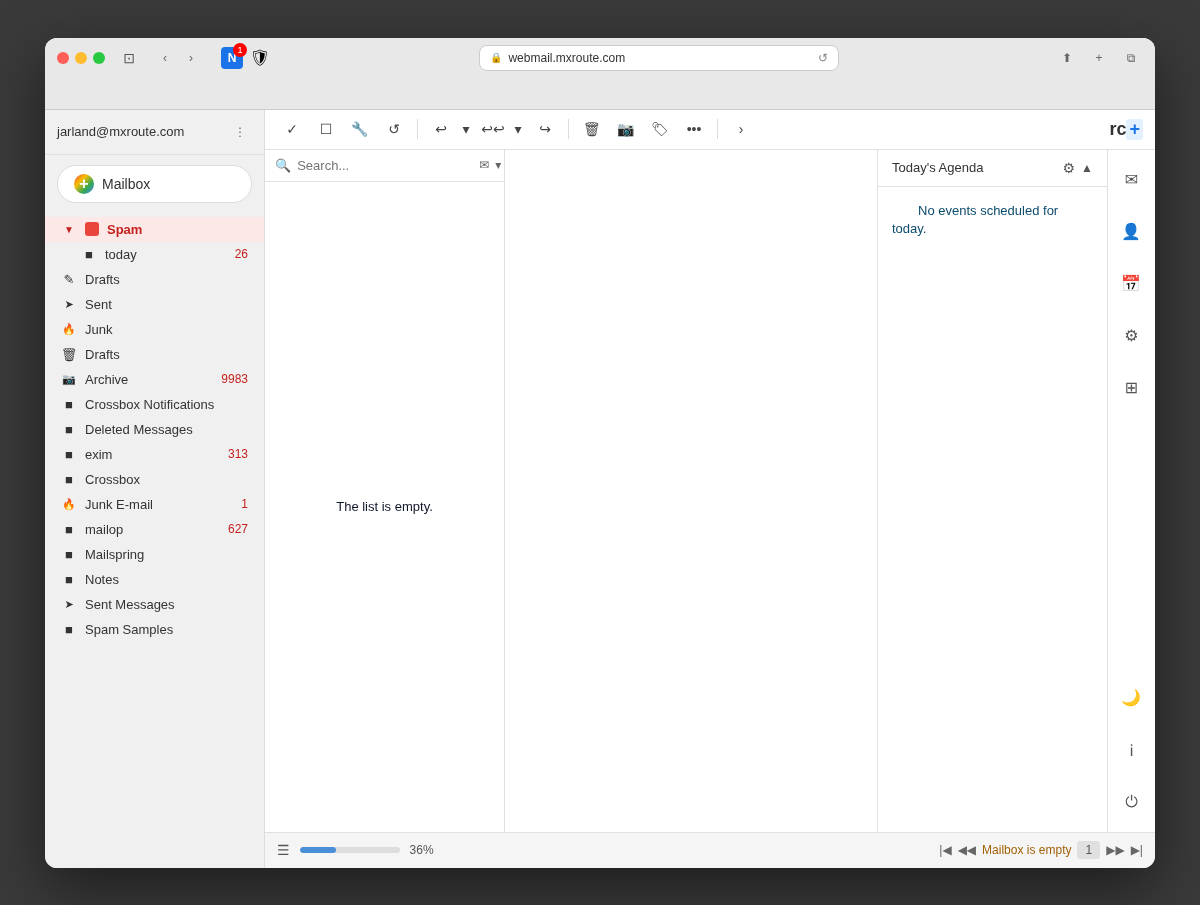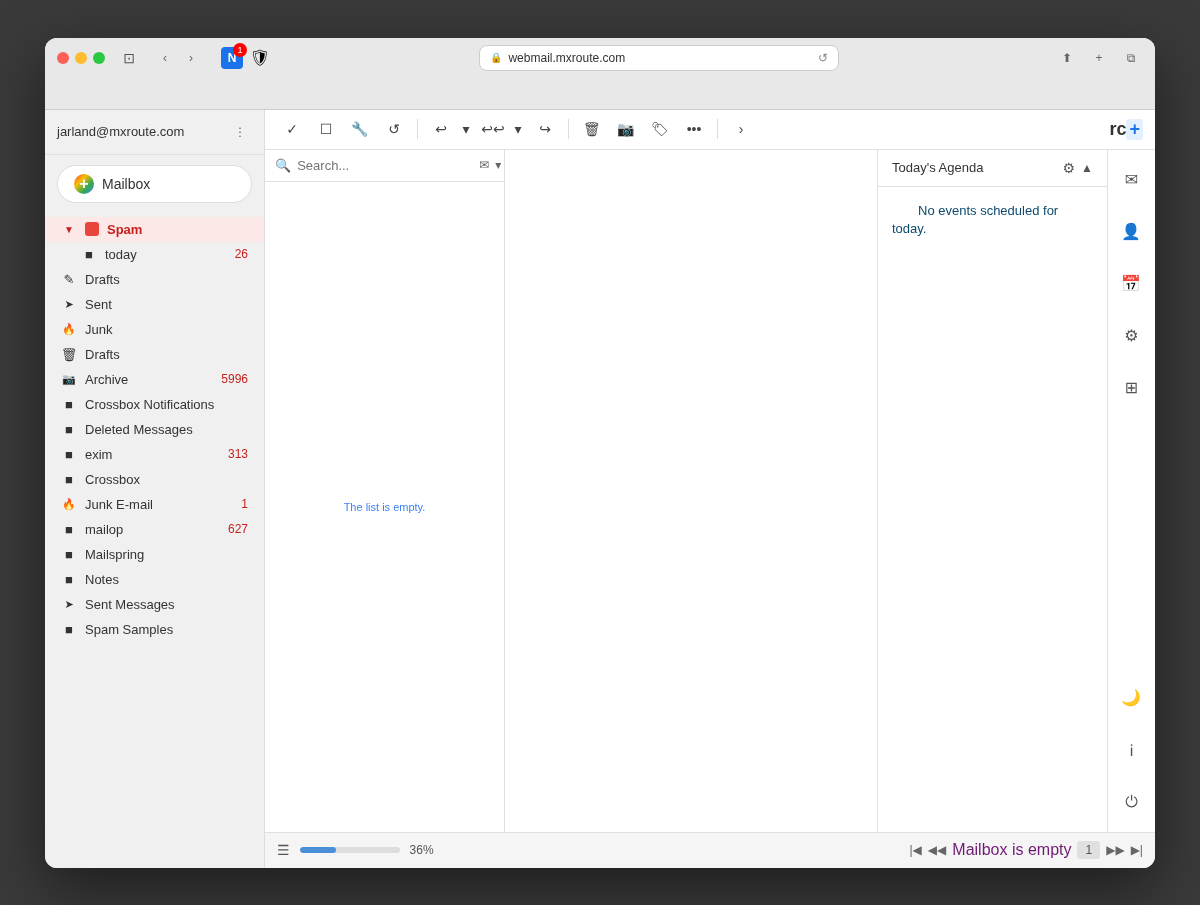--- a/index.html
+++ b/index.html
@@ -262,22 +262,22 @@
       font-size: 12px;
       cursor: pointer;
     }
     .email-list-body {
       flex: 1;
       display: flex;
       align-items: center;
       justify-content: center;
     }
     .empty-list-text {
-      font-size: 11px;
-      color: #3b82f6;
+      font-size: 13px;
+      color: #0f172a;
     }
     
     .email-preview {
       flex: 1;
       background: white;
     }
     
     .right-sidebar {
       width: 230px;
       background: white;
@@ -374,22 +374,22 @@
       font-size: 12px;
       color: #666;
     }
     .page-num {
       background: #e0e0e0;
       border-radius: 3px;
       padding: 2px 8px;
       font-size: 12px;
     }
     .mailbox-empty-text {
-      font-size: 16px;
-      color: #701a75;
+      font-size: 12px;
+      color: #a16207;
     }
     .lock-icon { color: #888; font-size: 10px; }
     .refresh-icon { color: #888; font-size: 12px; }
   </style>
 </head>
 <body>
 
 <div class="browser-window">
 
   <div class="browser-chrome">
@@ -470,21 +470,21 @@
         </div>
 
         <div class="folder-item">
           <span class="folder-icon">🗑</span>
           <span class="folder-name">Drafts</span>
         </div>
 
         <div class="folder-item">
           <span class="folder-icon" style="font-size:11px;">📷</span>
           <span class="folder-name">Archive</span>
-          <span class="folder-badge">5996</span>
+          <span class="folder-badge">9983</span>
         </div>
 
         <div class="folder-item">
           <span class="folder-icon">■</span>
           <span class="folder-name">Crossbox Notifications</span>
         </div>
 
         <div class="folder-item">
           <span class="folder-icon">■</span>
           <span class="folder-name">Deleted Messages</span>

